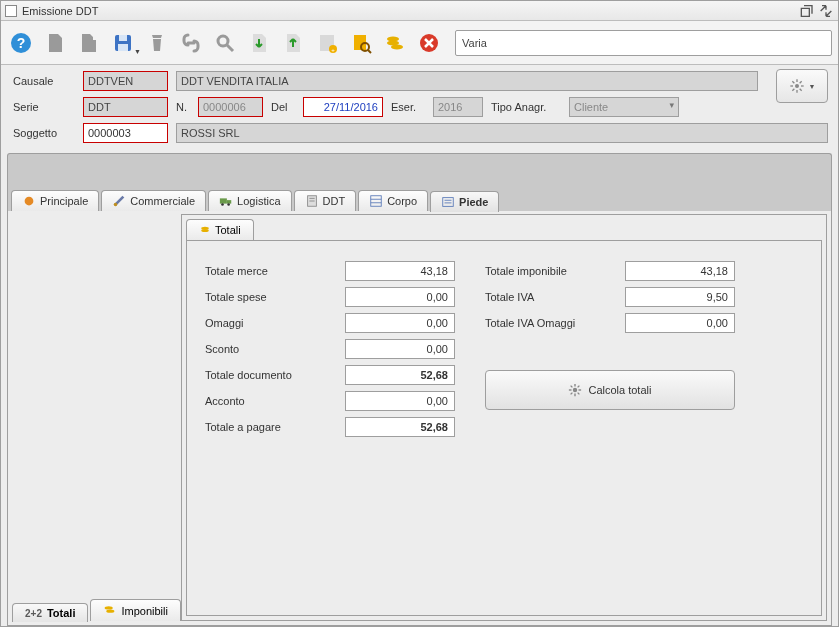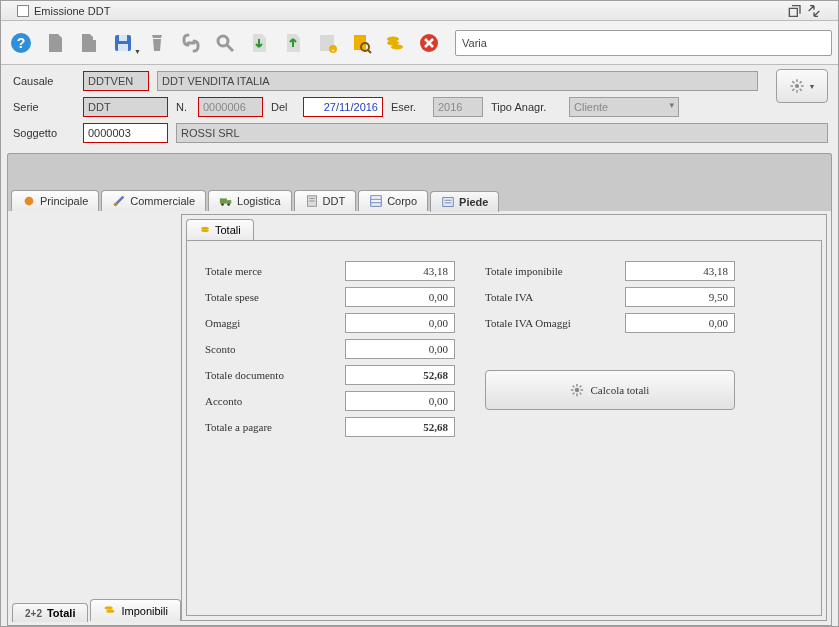--- a/index.html
+++ b/index.html
@@ -1,18 +1,18 @@
 <!DOCTYPE html>
 <html><head>
 <meta charset="utf-8">
 <style>
   * { box-sizing: border-box; }
   html, body { margin: 0; padding: 0; font-family: "Segoe UI", Tahoma, Arial, sans-serif; font-size: 11px; background: #ededed; }
   .window { width: 839px; height: 627px; background: #ededed; border: 1px solid #9e9e9e; position: relative; display: flex; flex-direction: column; }
-  .titlebar { height: 20px; background: linear-gradient(#f5f5f5, #e8e8e8); border-bottom: 1px solid #bcbcbc; display: flex; align-items: center; padding: 0 16px; font-size: 11px; color: #333; }
+  .titlebar { height: 20px; background: linear-gradient(#f5f5f5, #e8e8e8); border-bottom: 1px solid #bcbcbc; display: flex; align-items: center; padding: 0 4px; font-size: 11px; color: #333; }
   .titlebar .title-icon { width: 12px; height: 12px; border: 1px solid #888; background: #fff; margin-right: 5px; }
   .titlebar .title-text { flex: 1; }
   .titlebar .winbtn { width: 16px; height: 14px; margin-left: 2px; display: flex; align-items: center; justify-content: center; color: #555; cursor: pointer; font-size: 10px; }
 
   .toolbar { height: 44px; background: #f3f3f3; border-bottom: 1px solid #bcbcbc; display: flex; align-items: center; padding: 0 6px; gap: 6px; }
   .toolbar .tbtn { width: 28px; height: 28px; display: flex; align-items: center; justify-content: center; cursor: pointer; border-radius: 3px; }
   .toolbar .tbtn svg { width: 24px; height: 24px; }
   .toolbar .status-field { margin-left: 6px; flex: 1; height: 26px; background: #fff; border: 1px solid #9e9e9e; border-radius: 2px; display: flex; align-items: center; padding: 0 6px; color: #444; }
 
   .header-area { padding: 6px 10px 8px 12px; display: grid; grid-template-columns: 70px 100px 20px 70px 1fr; row-gap: 6px; align-items: center; position: relative; }
@@ -39,21 +39,21 @@
   .subpane { border: 1px solid #9e9e9e; border-top: none; background: #ededed; padding: 4px 4px 4px 4px; }
   .tabs2 { display: flex; gap: 2px; align-items: flex-end; }
   .tab2 { display: flex; align-items: center; gap: 5px; padding: 3px 12px; background: linear-gradient(#fdfdfd,#eaeaea); border: 1px solid #9e9e9e; border-bottom: none; border-radius: 4px 4px 0 0; font-size: 11px; cursor: pointer; }
   .tab2.active { font-weight: bold; position: relative; top: 1px; background: linear-gradient(#f9f9f9,#e5e5e5); }
 
   .innerpane { border: 1px solid #9e9e9e; background: #ededed; margin-top: -1px; padding: 4px; flex: 1; min-height: 400px; }
   .tabs3 { display: flex; }
   .tab3 { display: flex; align-items: center; gap: 4px; padding: 3px 12px; background: linear-gradient(#fdfdfd,#eaeaea); border: 1px solid #9e9e9e; border-bottom: none; border-radius: 4px 4px 0 0; font-size: 11px; cursor: pointer; }
   .contentpane { border: 1px solid #9e9e9e; background: #ededed; padding: 20px 18px; height: 376px; }
 
-  .grid-totals { display: grid; grid-template-columns: 140px 110px 30px 140px 110px; row-gap: 6px; align-items: center; font-family: Liberation Serif, serif; }
+  .grid-totals { display: grid; grid-template-columns: 140px 110px 30px 140px 110px; row-gap: 6px; align-items: center; }
   .tot-lbl { font-size: 11px; color: #333; }
   .tot-val { height: 20px; background: #fff; border: 1px solid #9e9e9e; padding: 0 6px; display: flex; align-items: center; justify-content: flex-end; font-size: 11px; color: #333; }
   .tot-val.bold { font-weight: bold; }
   .calc-btn { grid-column: 4 / span 2; grid-row: 5 / span 2; height: 40px; margin-top: 4px; background: linear-gradient(#fafafa,#e2e2e2); border: 1px solid #9e9e9e; border-radius: 4px; display: flex; align-items: center; justify-content: center; gap: 6px; cursor: pointer; font-size: 11px; color: #333; }
   .calc-btn svg { width:14px; height:14px; }
 </style>
 </head>
 <body>
 
 <div class="window">
@@ -169,21 +169,21 @@
             <line x1="16" y1="16" x2="19" y2="19"></line>
             <line x1="5" y1="19" x2="8" y2="16"></line>
             <line x1="16" y1="8" x2="19" y2="5"></line>
           </g>
         </svg>
       <span class="gear-caret">▼</span>
     </div>
 
     <div class="row1">
       <span class="lbl" style="width:62px">Causale</span>
-      <div class="field ro red" style="width:66px">DDTVEN</div>
+      <div class="field ro red" style="width:85px">DDTVEN</div>
       <div class="field ro" style="flex:1">DDT VENDITA ITALIA</div>
     </div>
 
     <div class="row2">
       <span class="lbl" style="width:62px">Serie</span>
       <div class="field ro red" style="width:85px">DDT</div>
       <span class="lbl" style="width:14px">N.</span>
       <div class="field ro red" style="width:65px;color:#888">0000006</div>
       <span class="lbl" style="width:24px">Del</span>
       <div class="field red right" style="width:80px;color:#2040c0">27/11/2016</div>

